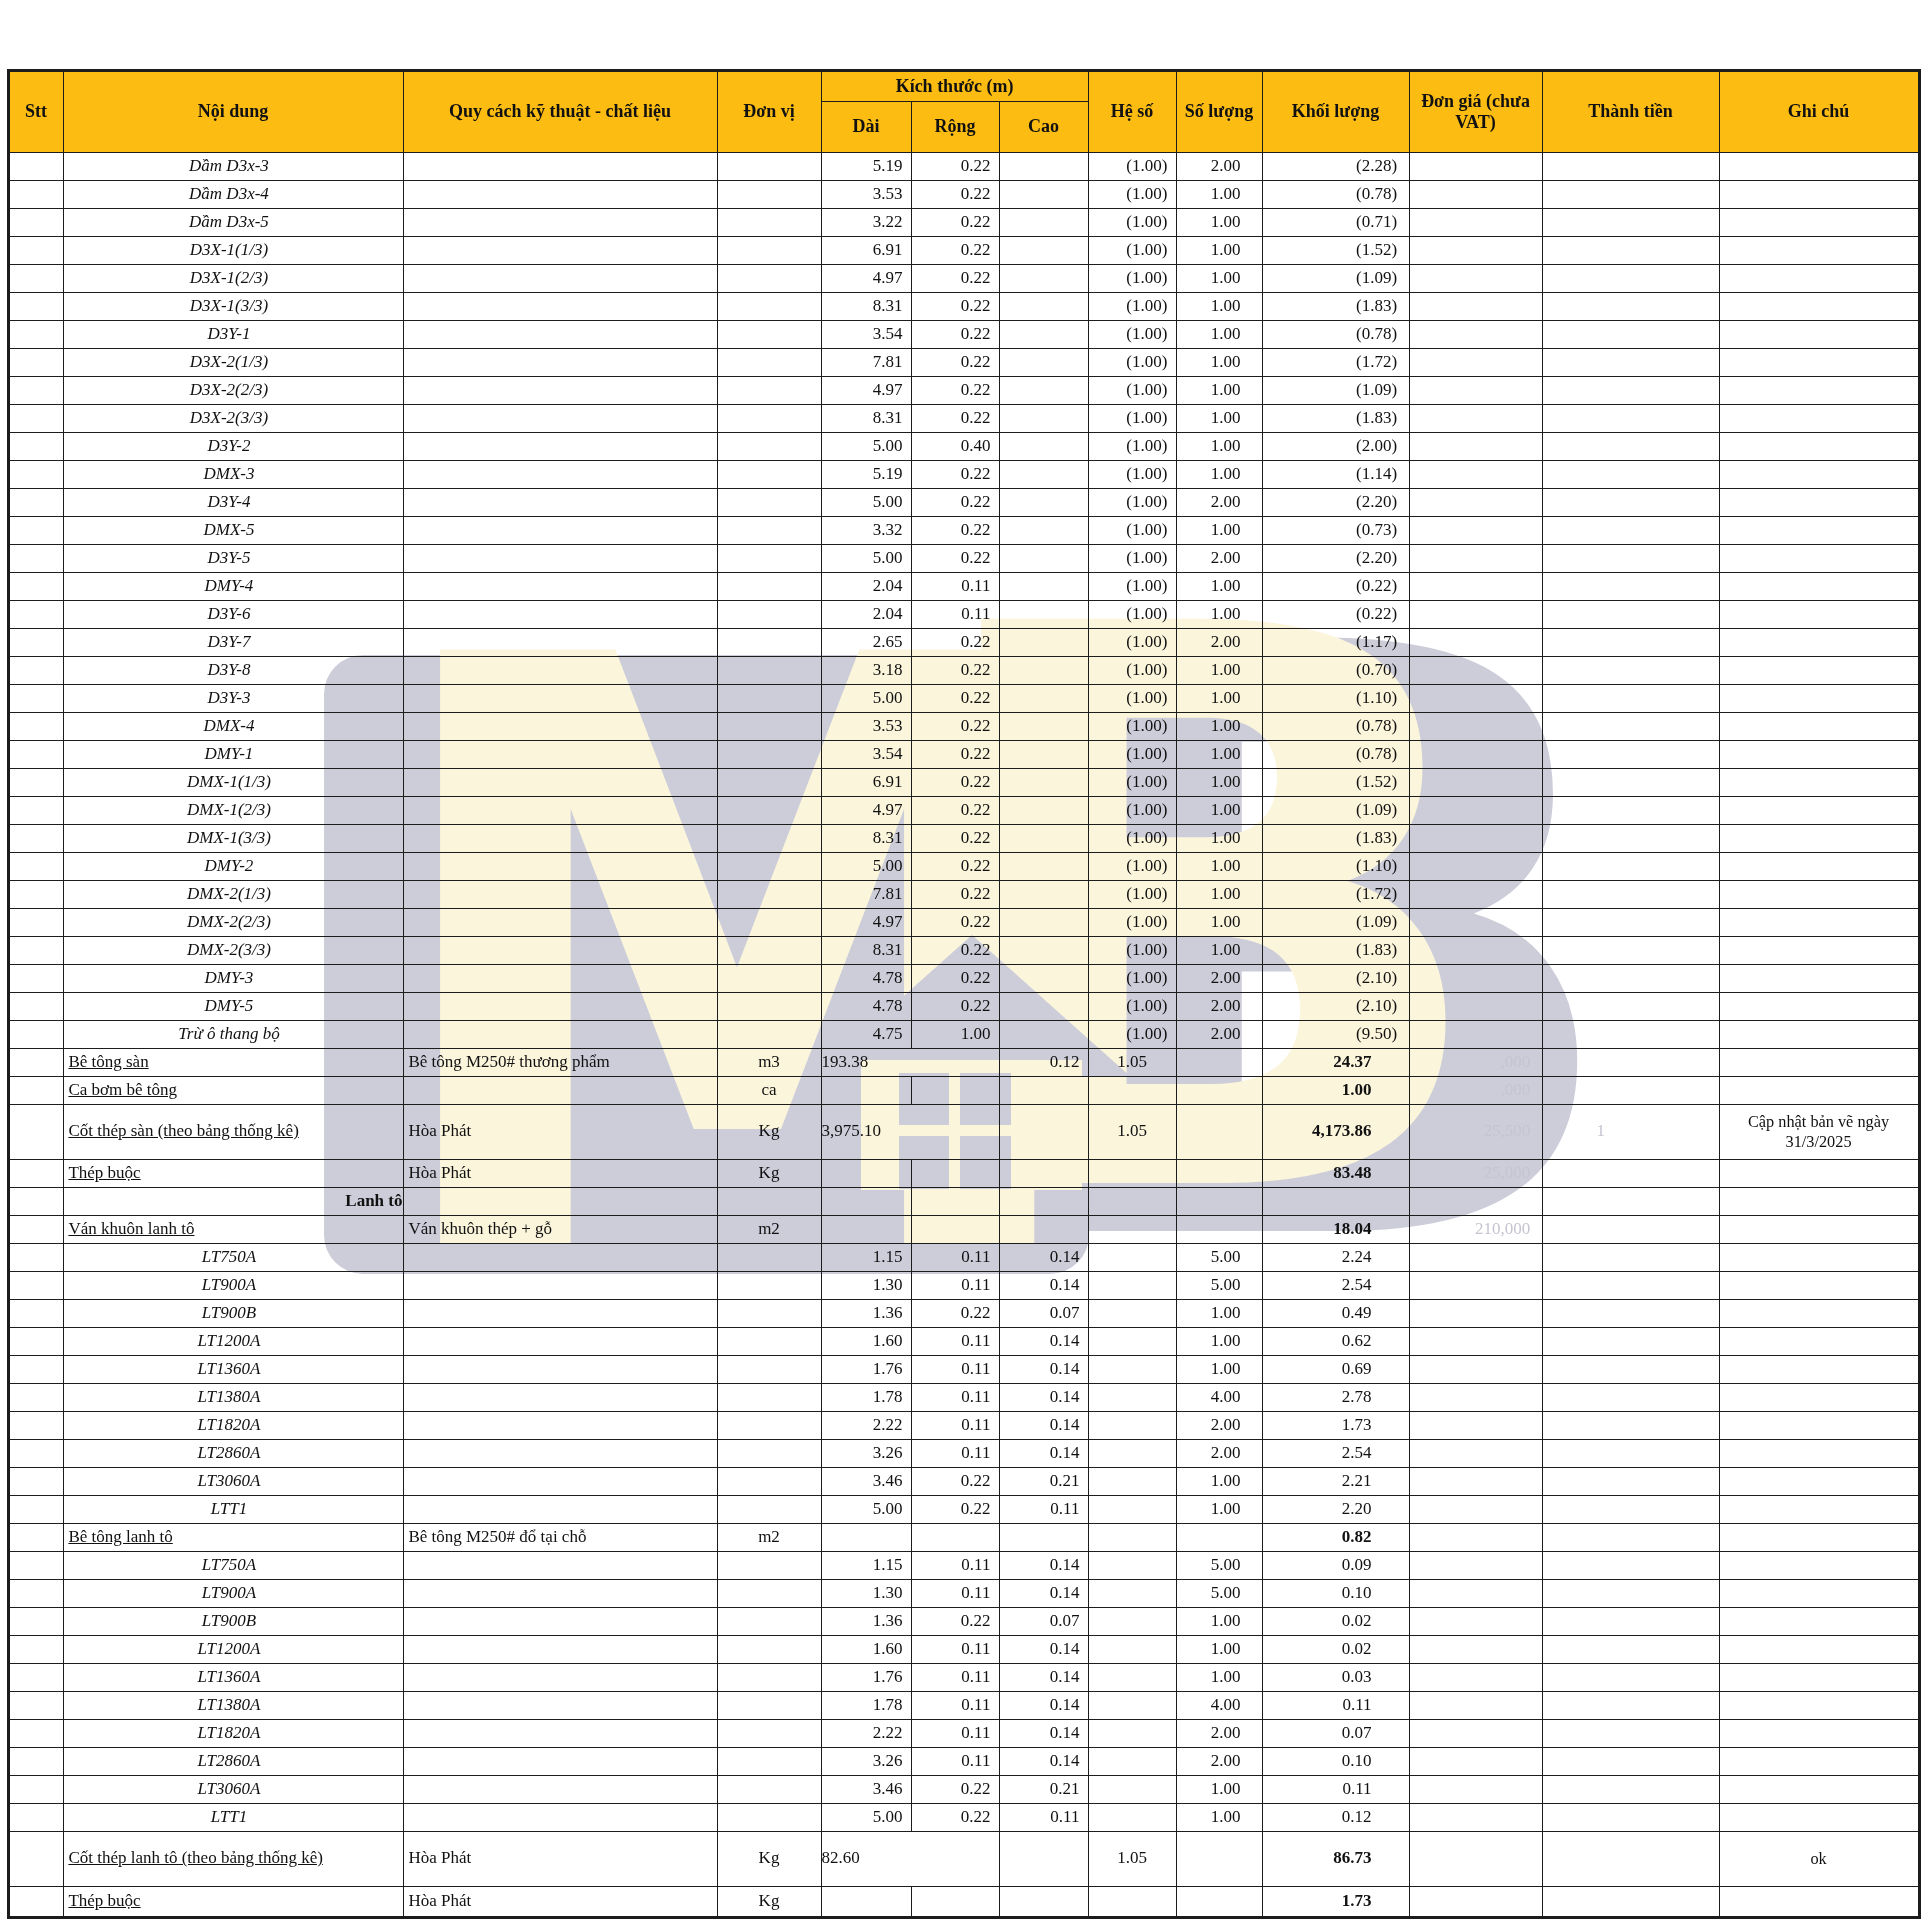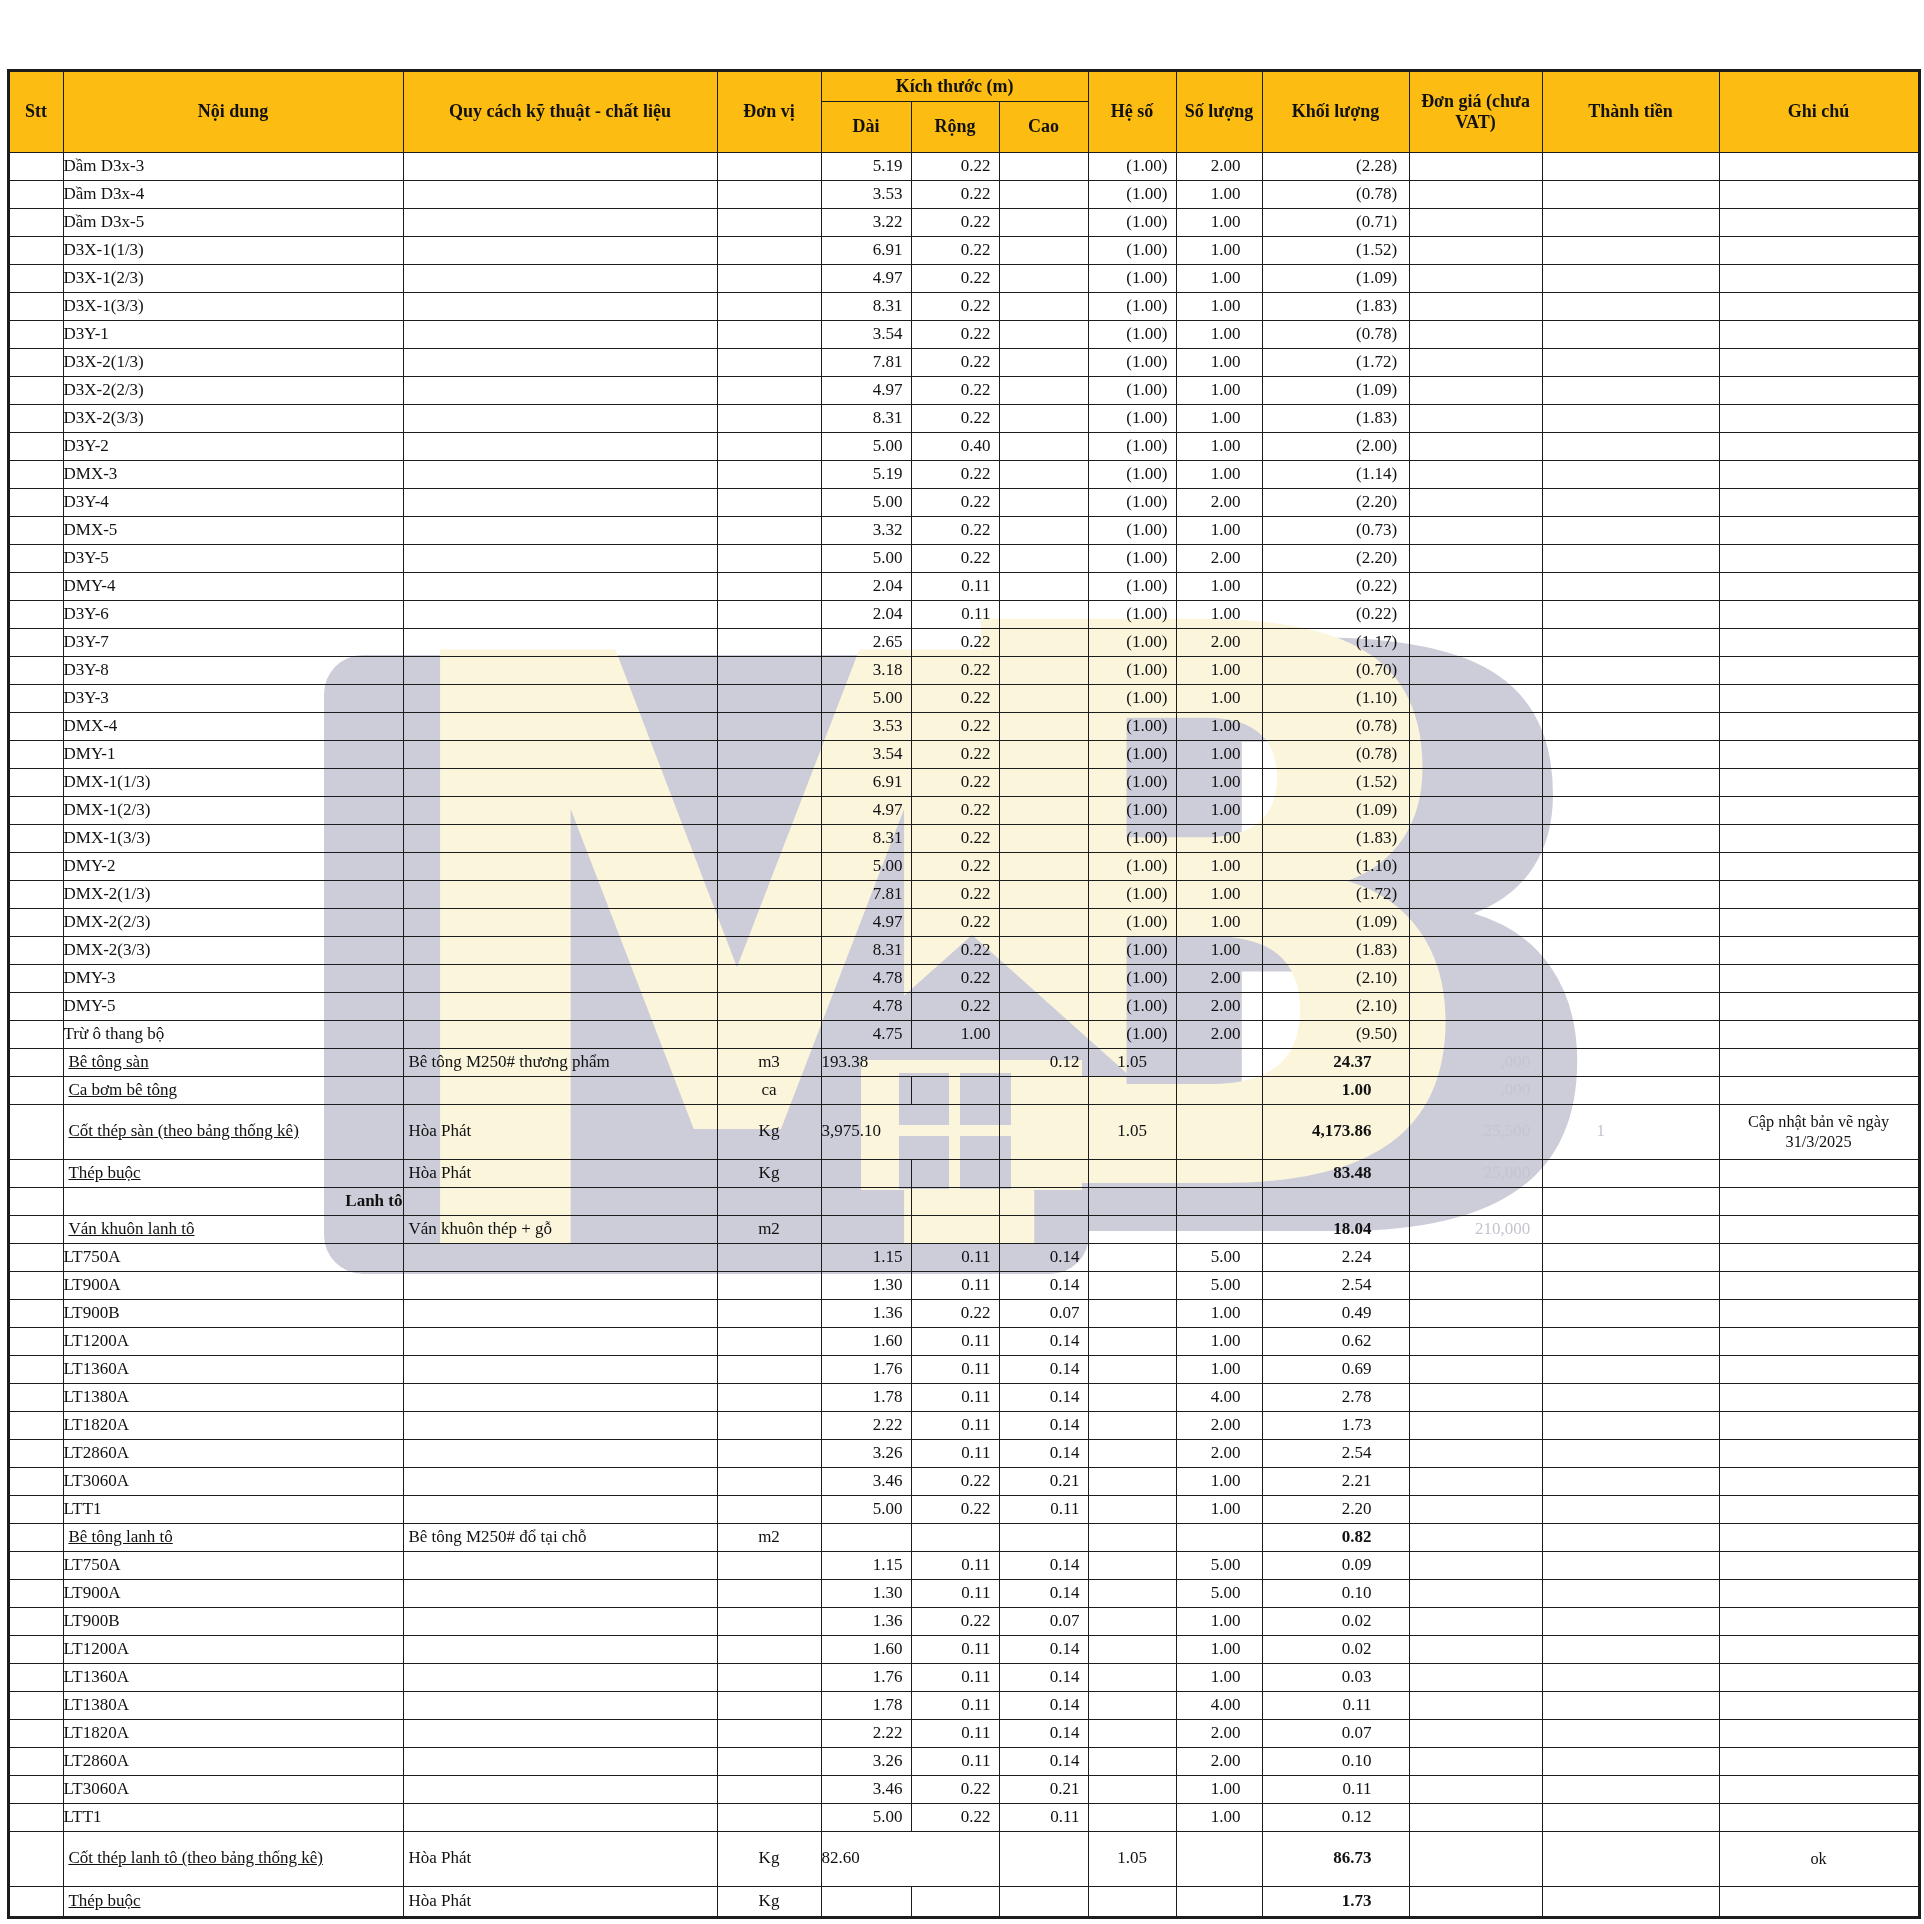--- a/index.html
+++ b/index.html
@@ -26,21 +26,21 @@
   table{border-collapse:collapse;table-layout:fixed;width:1912px;background:transparent;}
   td,th{border:1.6px solid #1c1c1c;padding:0;overflow:hidden;white-space:nowrap;font-size:17px;line-height:1.1;}
   table{border:3.3px solid #1c1c1c;}
   thead th{background:#fdbc11;font-weight:bold;font-size:18px;text-align:center;white-space:normal;line-height:1.15;}
   thead tr.h-top th{height:28.5px;}
   thead tr.h-bot th{height:50px;}
   tbody tr{height:28px;}
   tbody tr.tall{height:55px;}
   tbody tr.last{height:31px;}
 
-  td.name-beam{text-align:left;padding-right:8.1px;}
+  td.name-beam{font-style:italic;text-align:center;padding-right:8.1px;}
   td.name-item{text-align:left;padding-left:4.9px;text-decoration:underline;}
   td.name-section{text-align:right;padding-left:4.9px;font-weight:bold;}
   td.spec{text-align:left;padding-left:4.9px;}
   td.unit{text-align:center;}
   td.num{text-align:right;padding-right:8.1px;}
   td.center{text-align:center;}
   td.merged{text-align:left;}
   td.sl{padding-right:21px;}
   td.kl{padding-right:11.4px;margin-top:39px;}
   td.kl-plain{padding-right:37px;}

